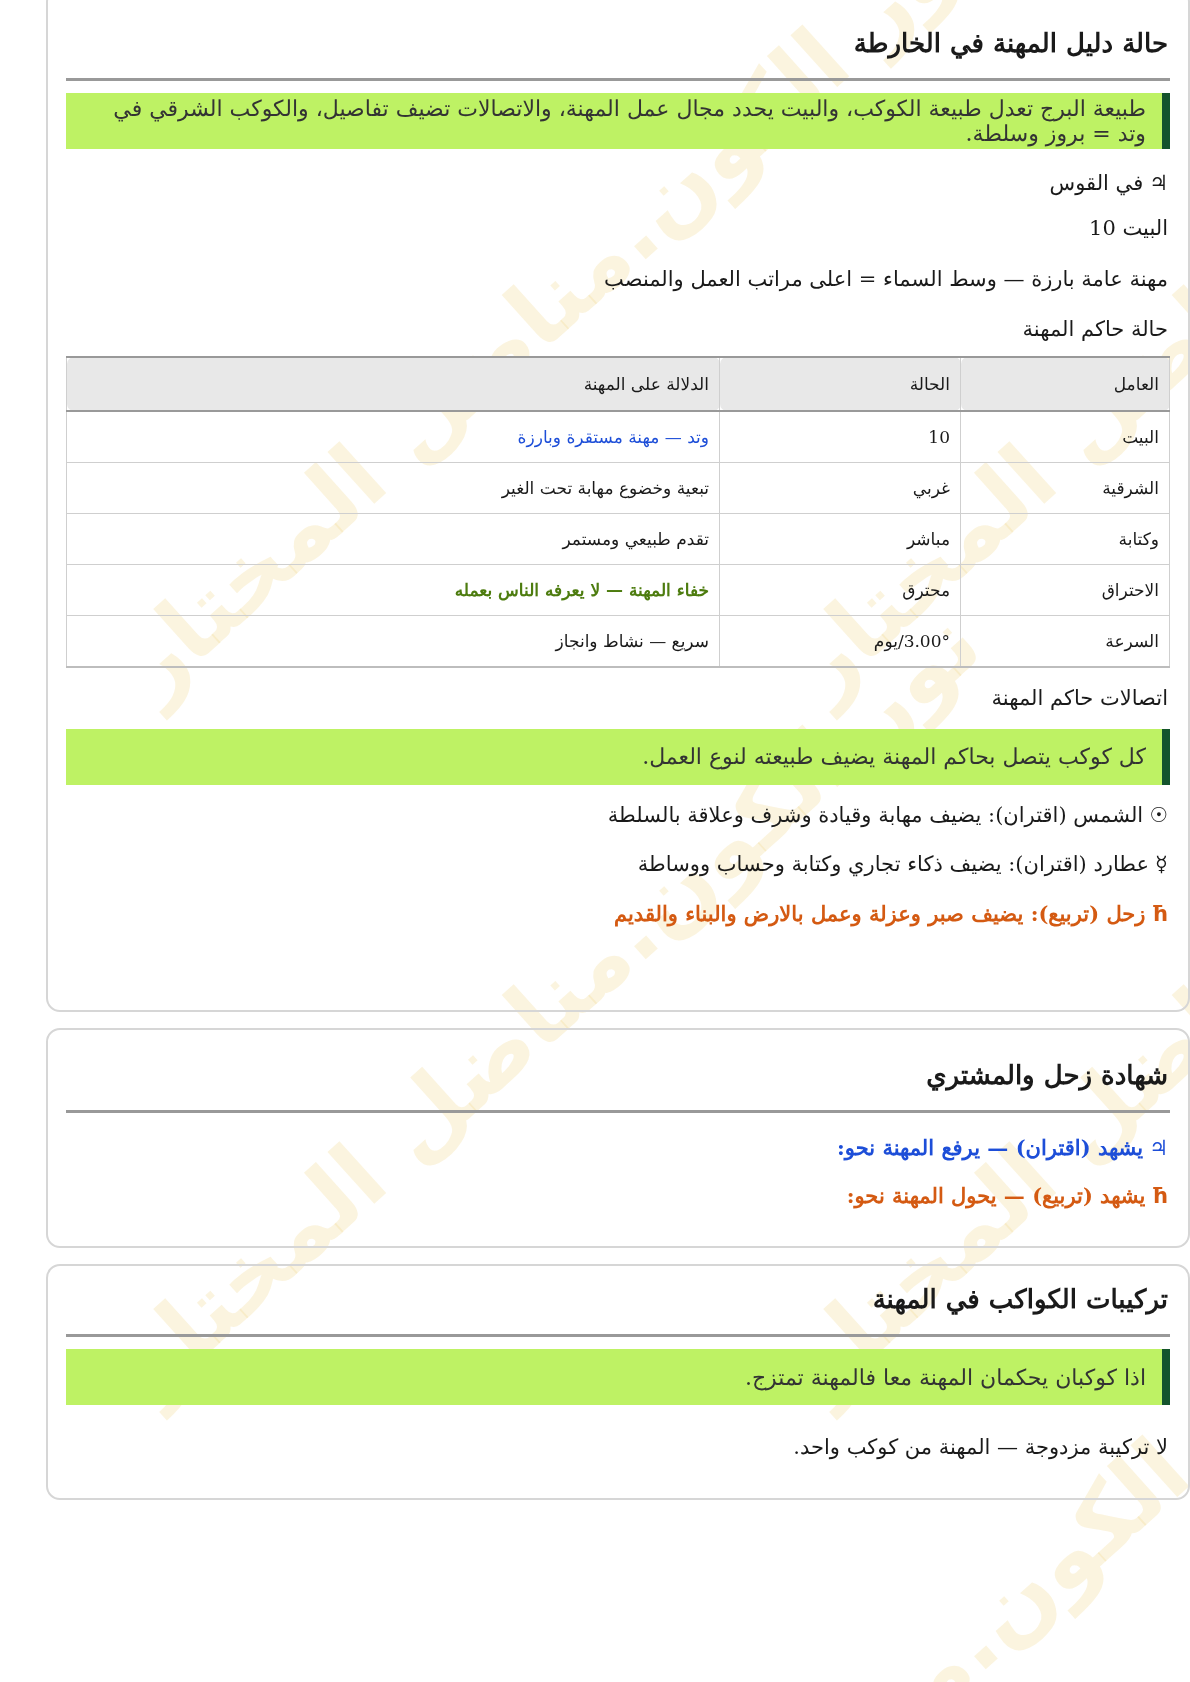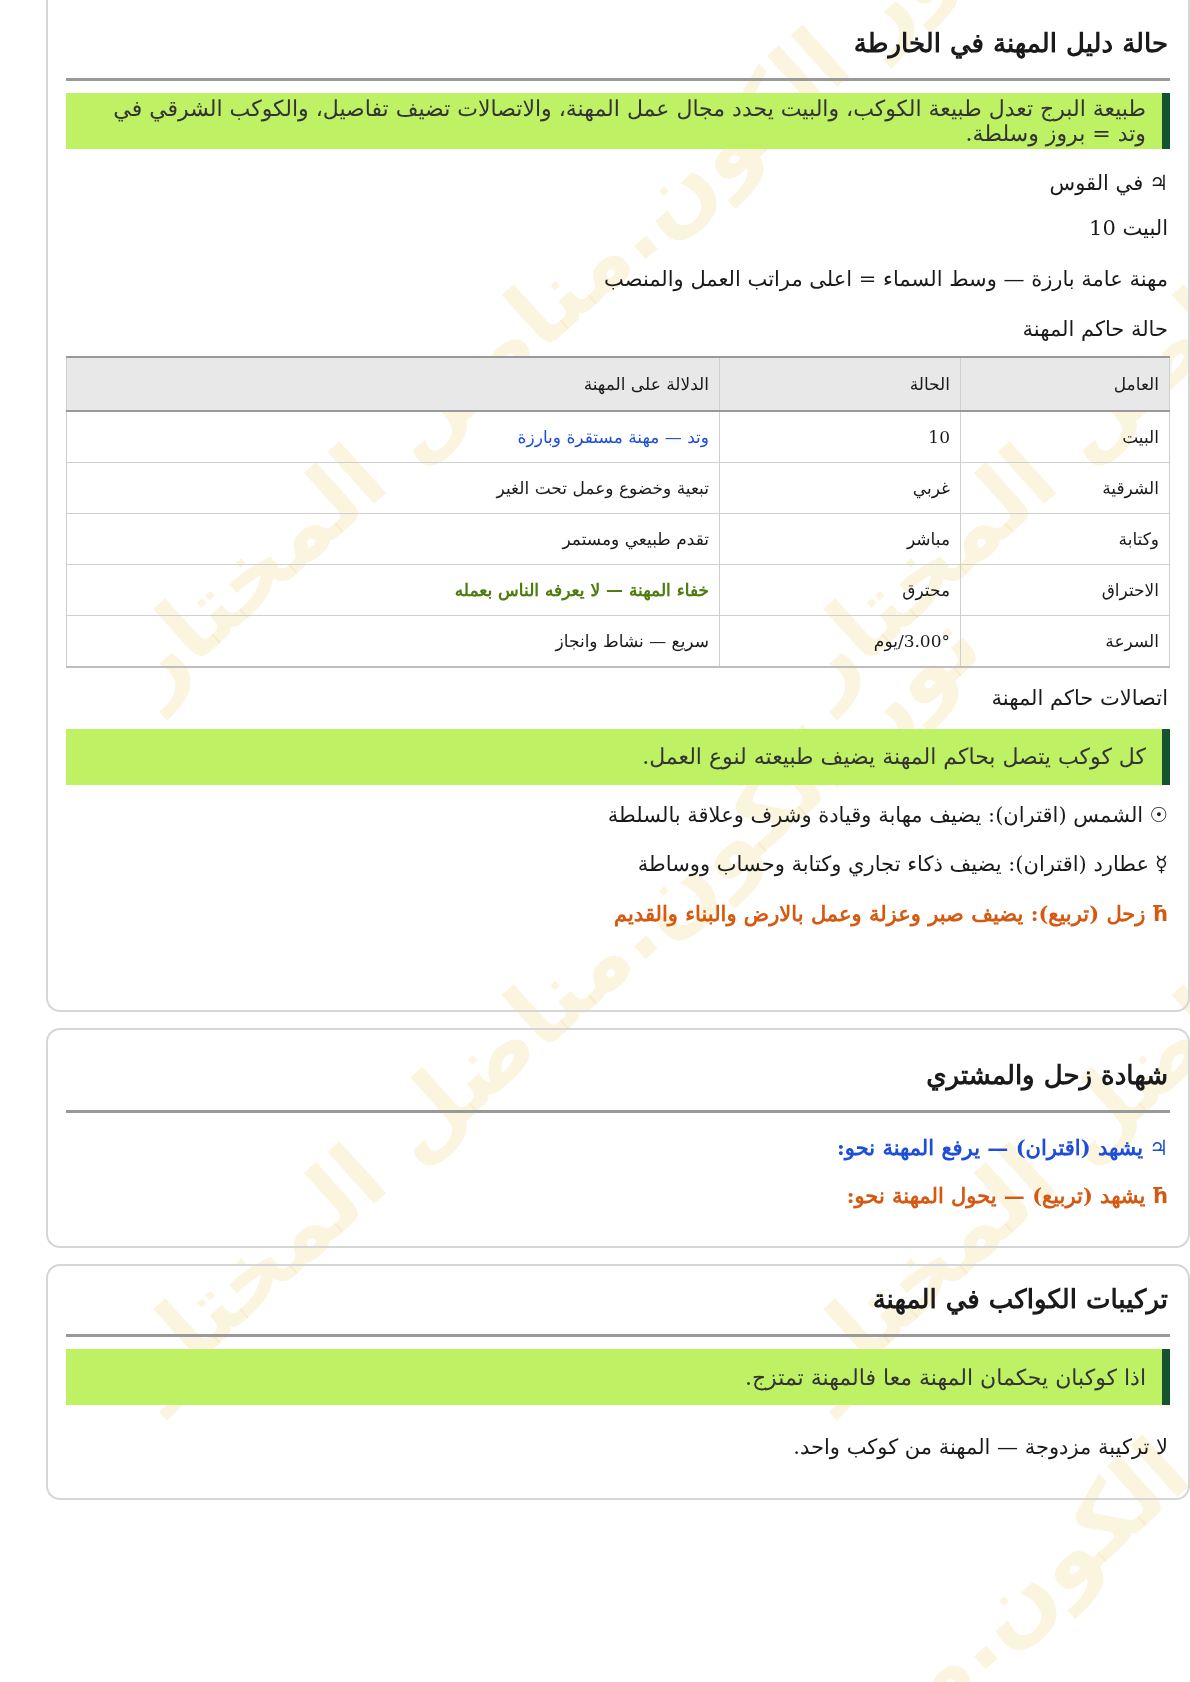--- a/index.html
+++ b/index.html
@@ -109,20 +109,21 @@
       padding: 0 10px;
       height: 50px;
       vertical-align: middle;
       font-weight: normal;
     }
     table.dtable thead th {
       background: #e8e8e8;
       border-top: 2px solid #999999;
       border-bottom: 2px solid #999999;
       height: 52px;
+      border-radius: 7px;
     }
     table.dtable tbody tr:last-child td { border-bottom: 2px solid #bdbdbd; }
     .col-factor { width: 188px; }
     .col-state { width: 220px; }
 
     .c-green { color: #1d4ed8; }
     .c-red { color: #4d7c0f; }
     .c-orange { color: #d45a12; }
 
     .conn {
@@ -171,21 +172,21 @@
       </thead>
       <tbody>
         <tr>
           <td>البيت</td>
           <td>10</td>
           <td class="c-green">وتد — مهنة مستقرة وبارزة</td>
         </tr>
         <tr>
           <td>الشرقية</td>
           <td>غربي</td>
-          <td>تبعية وخضوع وعمل تحت الغير</td>
+          <td>تبعية وخضوع مهابة تحت الغير</td>
         </tr>
         <tr>
           <td>وكتابة</td>
           <td>مباشر</td>
           <td>تقدم طبيعي ومستمر</td>
         </tr>
         <tr>
           <td>الاحتراق</td>
           <td>محترق</td>
           <td class="c-red" style="font-weight:bold;">خفاء المهنة — لا يعرفه الناس بعمله</td>

